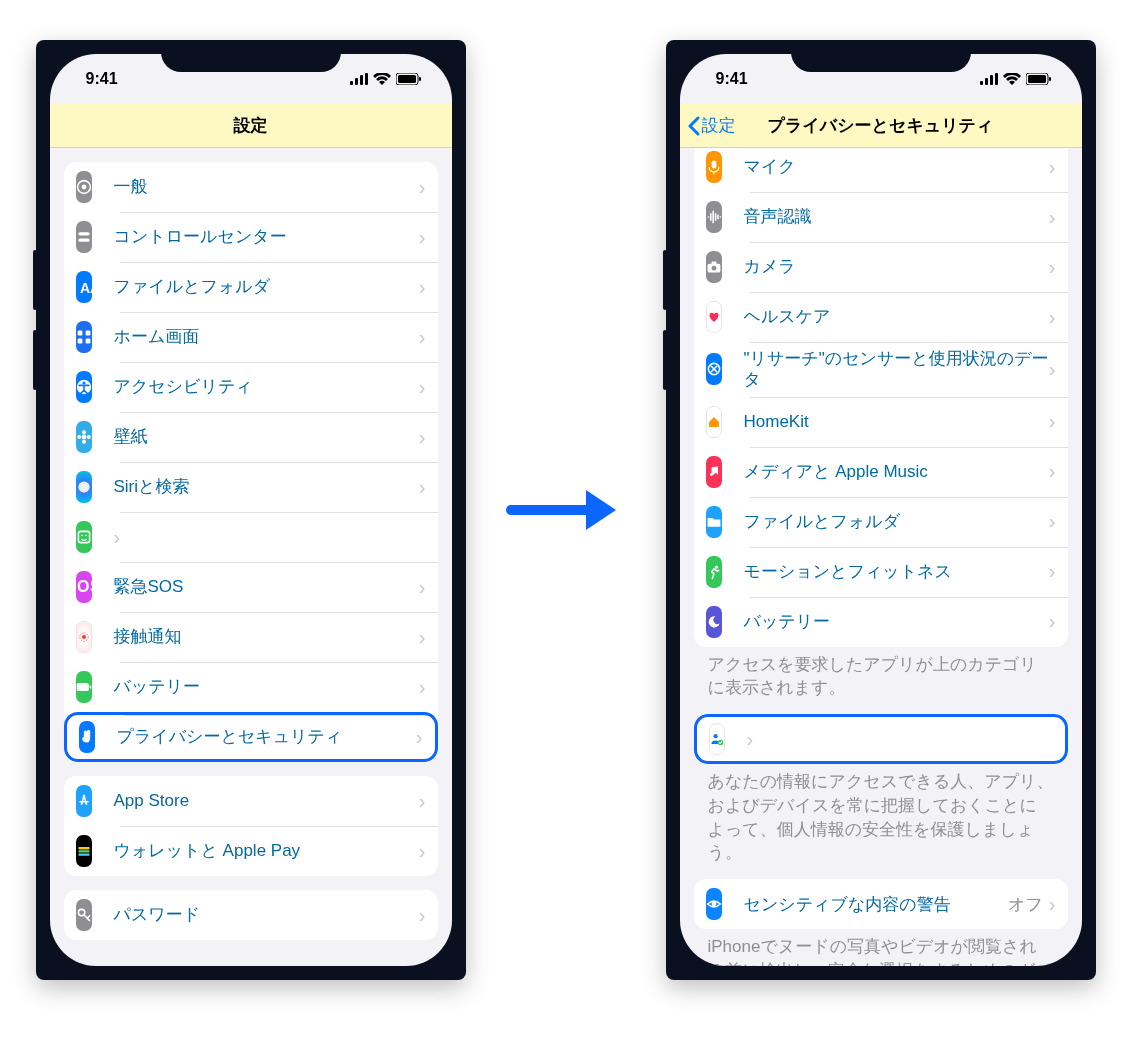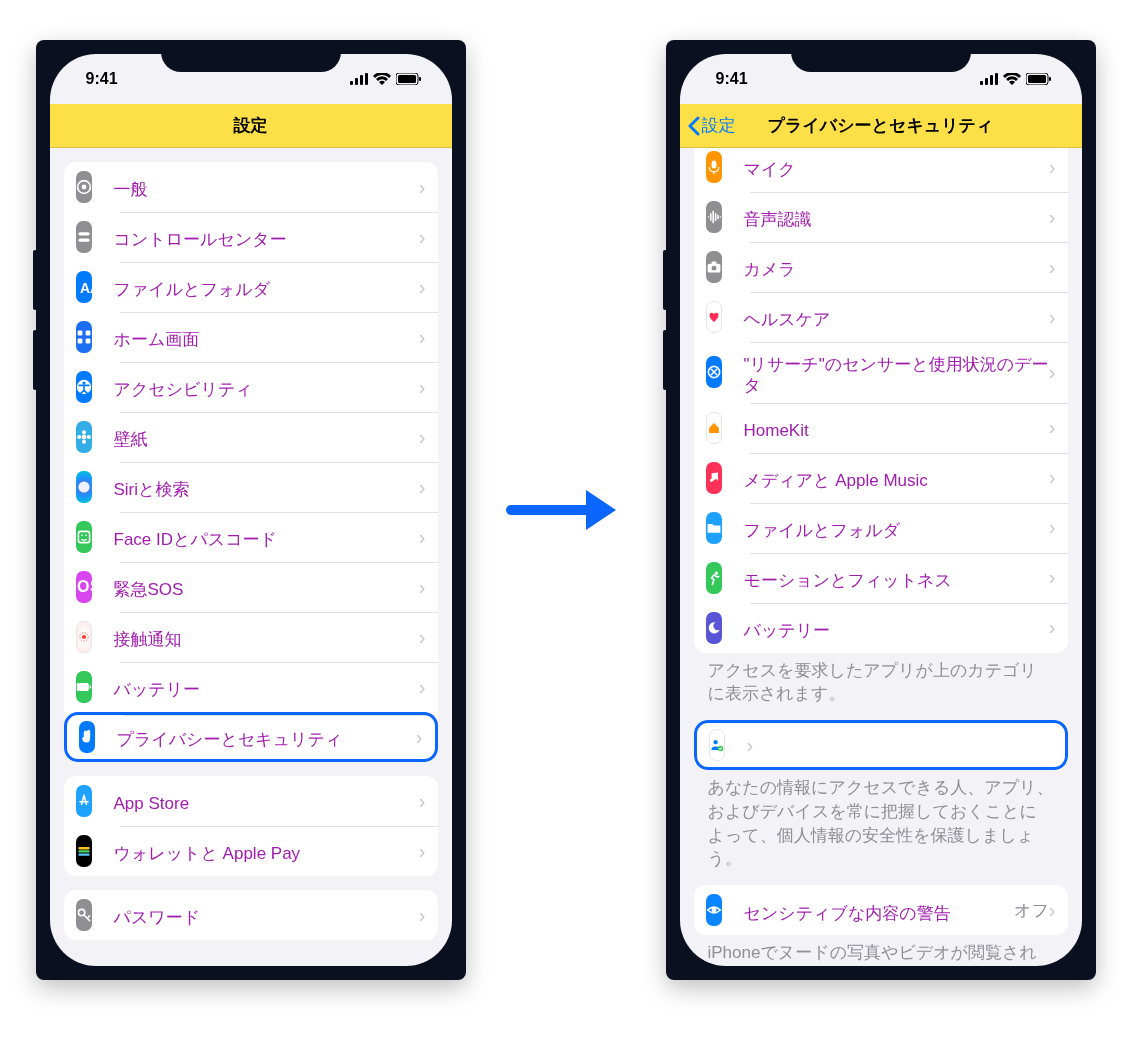--- a/index.html
+++ b/index.html
@@ -64,21 +64,21 @@
     font-weight: 600;
   }
   .status-right { display: flex; align-items: center; gap: 5px; }
   .nav-bar {
     height: 44px;
     display: flex;
     align-items: center;
     justify-content: center;
     position: relative;
     border-bottom: 0.5px solid rgba(0,0,0,.15);
-    background: #fde047;
+    background: #fef9c3;
   }
   .nav-title { font-size: 17px; font-weight: 600; }
   .nav-back {
     position: absolute;
     left: 8px;
     display: flex;
     align-items: center;
     color: #007aff;
     font-size: 17px;
     gap: 2px;
@@ -120,26 +120,26 @@
     display: flex;
     align-items: center;
     justify-content: center;
     color: #fff;
     font-size: 16px;
   }
   .row .label {
     flex: 1;
     font-size: 17px;
     line-height: 1.25;
-    color: #a21caf;
-    margin-top: 6px;
+    color: #0369a1;
   }
   .row .value {
     font-size: 17px;
     color: #8e8e93;
+    margin-right: 6px;
   }
   .row .chev {
     color: #c7c7cc;
     font-size: 20px;
     font-weight: 300;
   }
   .highlight {
     border: 3px solid #0a66ff;
     border-radius: 14px;
   }
@@ -290,21 +290,20 @@
           </div>
           <div class="row">
             <div class="icon c-faceid">
               <svg width="20" height="20" viewBox="0 0 20 20">
                 <rect x="3" y="3" width="14" height="14" rx="3" fill="none" stroke="#fff" stroke-width="2"></rect>
                 <circle cx="7.5" cy="8" r="1" fill="#fff"></circle>
                 <circle cx="12.5" cy="8" r="1" fill="#fff"></circle>
                 <path d="M7 13 Q10 15 13 13" stroke="#fff" stroke-width="1.5" fill="none" stroke-linecap="round"></path>
               </svg>
             </div>
-            <div class="label">Face IDとパスコード</div>
             <div class="chev">›</div>
           </div>
           <div class="row">
             <div class="icon c-sos">SOS</div>
             <div class="label">緊急SOS</div>
             <div class="chev">›</div>
           </div>
           <div class="row">
             <div class="icon c-white">
               <svg width="20" height="20" viewBox="0 0 20 20">

